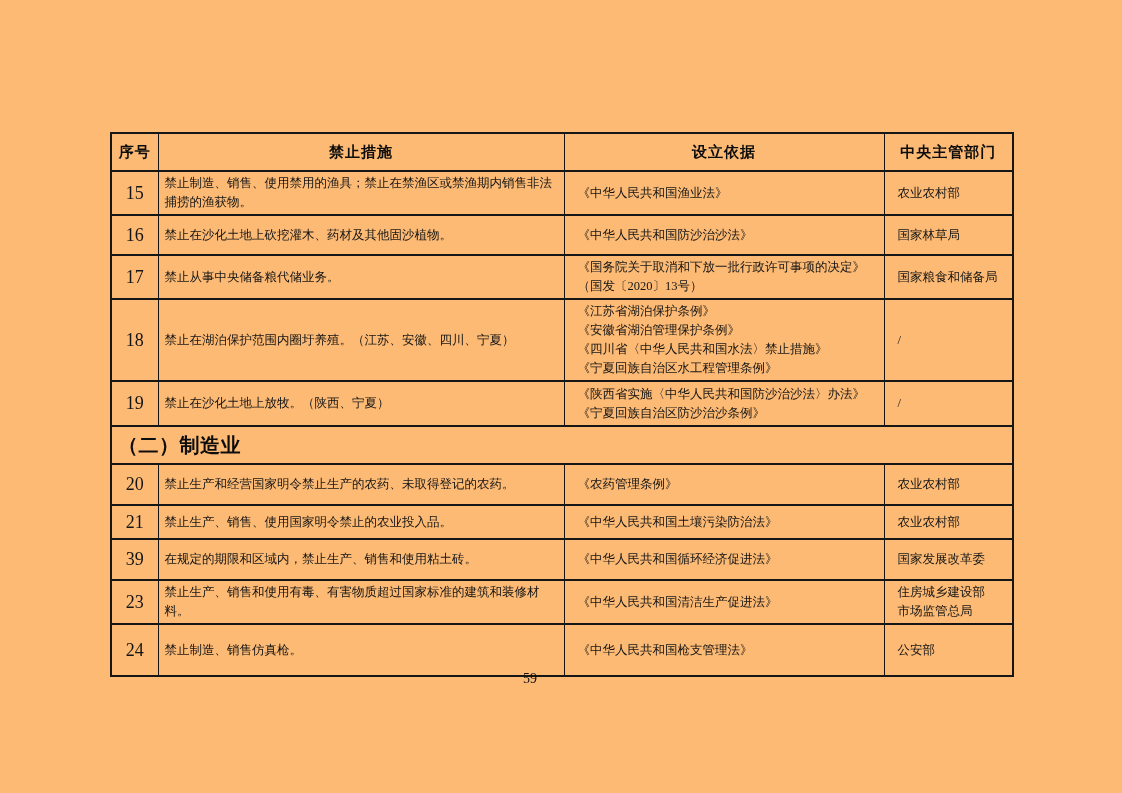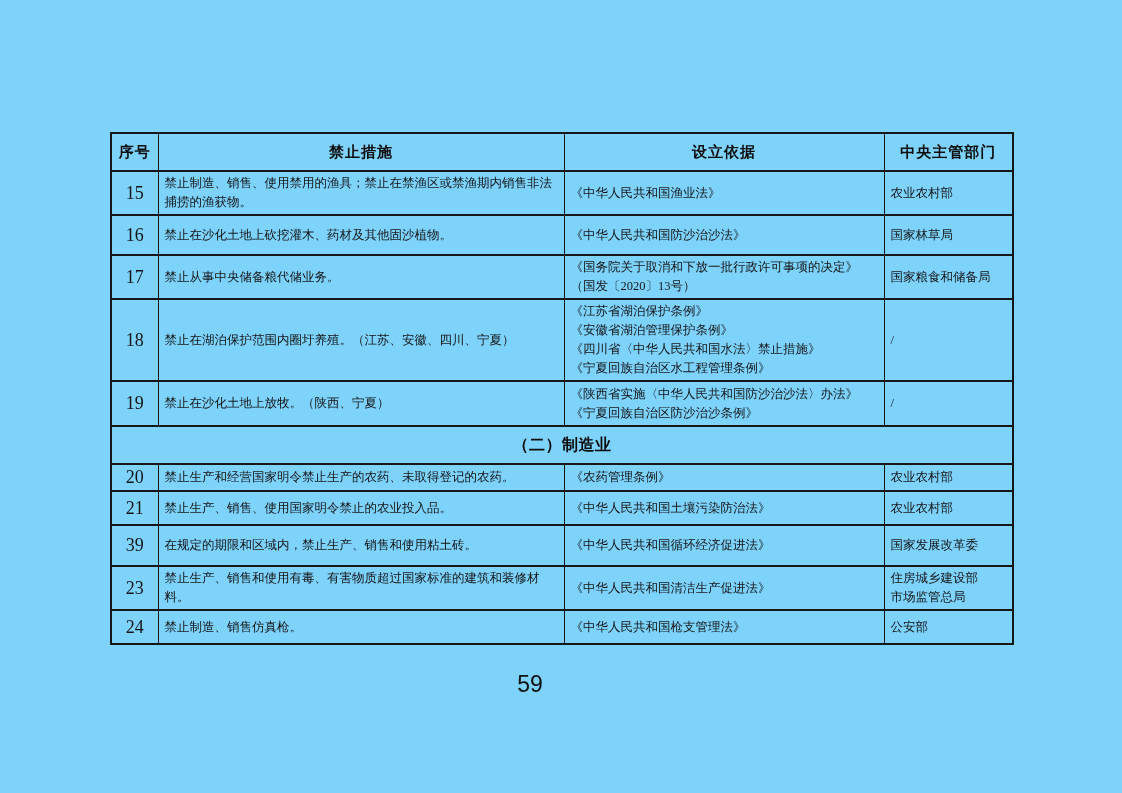--- a/index.html
+++ b/index.html
@@ -13,21 +13,21 @@
     position: relative;
     overflow: hidden;
     font-family: "Liberation Serif", "DejaVu Serif", serif;
     color: #151515;
   }
   .page {
     position: absolute;
     left: 0; top: 0;
     width: 1122px;
     height: 793px;
-    background: #7dd3fc;
+    background: #fdba74;
   }
   table.neg-list {
     position: absolute;
     left: 110px;
     top: 132px;
     width: 902px;
     border-collapse: collapse;
     table-layout: fixed;
     border: 2px solid #161616;
   }
@@ -56,37 +56,38 @@
   td.cell-measure,
   td.cell-basis,
   td.cell-dept {
     font-size: 12.5px;
     line-height: 19px;
     text-align: left;
   }
   td.cell-section {
     font-family: "Liberation Sans", "DejaVu Sans", sans-serif;
     font-weight: bold;
-    font-size: 16px;
-    text-align: center;
+    font-size: 20px;
+    text-align: left;
     padding-left: 6px;
     letter-spacing: 0.5px;
     color: #0d0d0d;
   }
   .law-line {
     white-space: normal;
+    margin-left: 7px;
   }
   .page-number {
     position: absolute;
     left: 0;
     top: 671px;
     width: 1060px;
     text-align: center;
-    font-size: 23px;
-    font-family: Liberation Sans, sans-serif;
+    font-size: 14px;
+    font-family: Liberation Serif, serif;
     color: #111;
   }
 </style>
 </head>
 <body>
 
 <div class="page">
   <table class="neg-list">
     <colgroup>
       <col style="width:47px">
@@ -153,21 +154,21 @@
             <div class="law-line">《陕西省实施〈中华人民共和国防沙治沙法〉办法》</div>
             <div class="law-line">《宁夏回族自治区防沙治沙条例》</div>
           </td>
           <td class="cell-dept">
             <div class="law-line">/</div>
           </td>
         </tr>
         <tr style="height: 38px;">
           <td colspan="4" class="cell-section">（二）制造业</td>
         </tr>
-        <tr style="height: 27px;">
+        <tr style="height: 41px;">
           <td class="cell-no">20</td>
           <td class="cell-measure">禁止生产和经营国家明令禁止生产的农药、未取得登记的农药。</td>
           <td class="cell-basis">
             <div class="law-line">《农药管理条例》</div>
           </td>
           <td class="cell-dept">
             <div class="law-line">农业农村部</div>
           </td>
         </tr>
         <tr style="height: 34px;">
@@ -194,21 +195,21 @@
           <td class="cell-no">23</td>
           <td class="cell-measure">禁止生产、销售和使用有毒、有害物质超过国家标准的建筑和装修材料。</td>
           <td class="cell-basis">
             <div class="law-line">《中华人民共和国清洁生产促进法》</div>
           </td>
           <td class="cell-dept">
             <div class="law-line">住房城乡建设部</div>
             <div class="law-line">市场监管总局</div>
           </td>
         </tr>
-        <tr style="height: 34px;">
+        <tr style="height: 52px;">
           <td class="cell-no">24</td>
           <td class="cell-measure">禁止制造、销售仿真枪。</td>
           <td class="cell-basis">
             <div class="law-line">《中华人民共和国枪支管理法》</div>
           </td>
           <td class="cell-dept">
             <div class="law-line">公安部</div>
           </td>
         </tr>
       </tbody>

